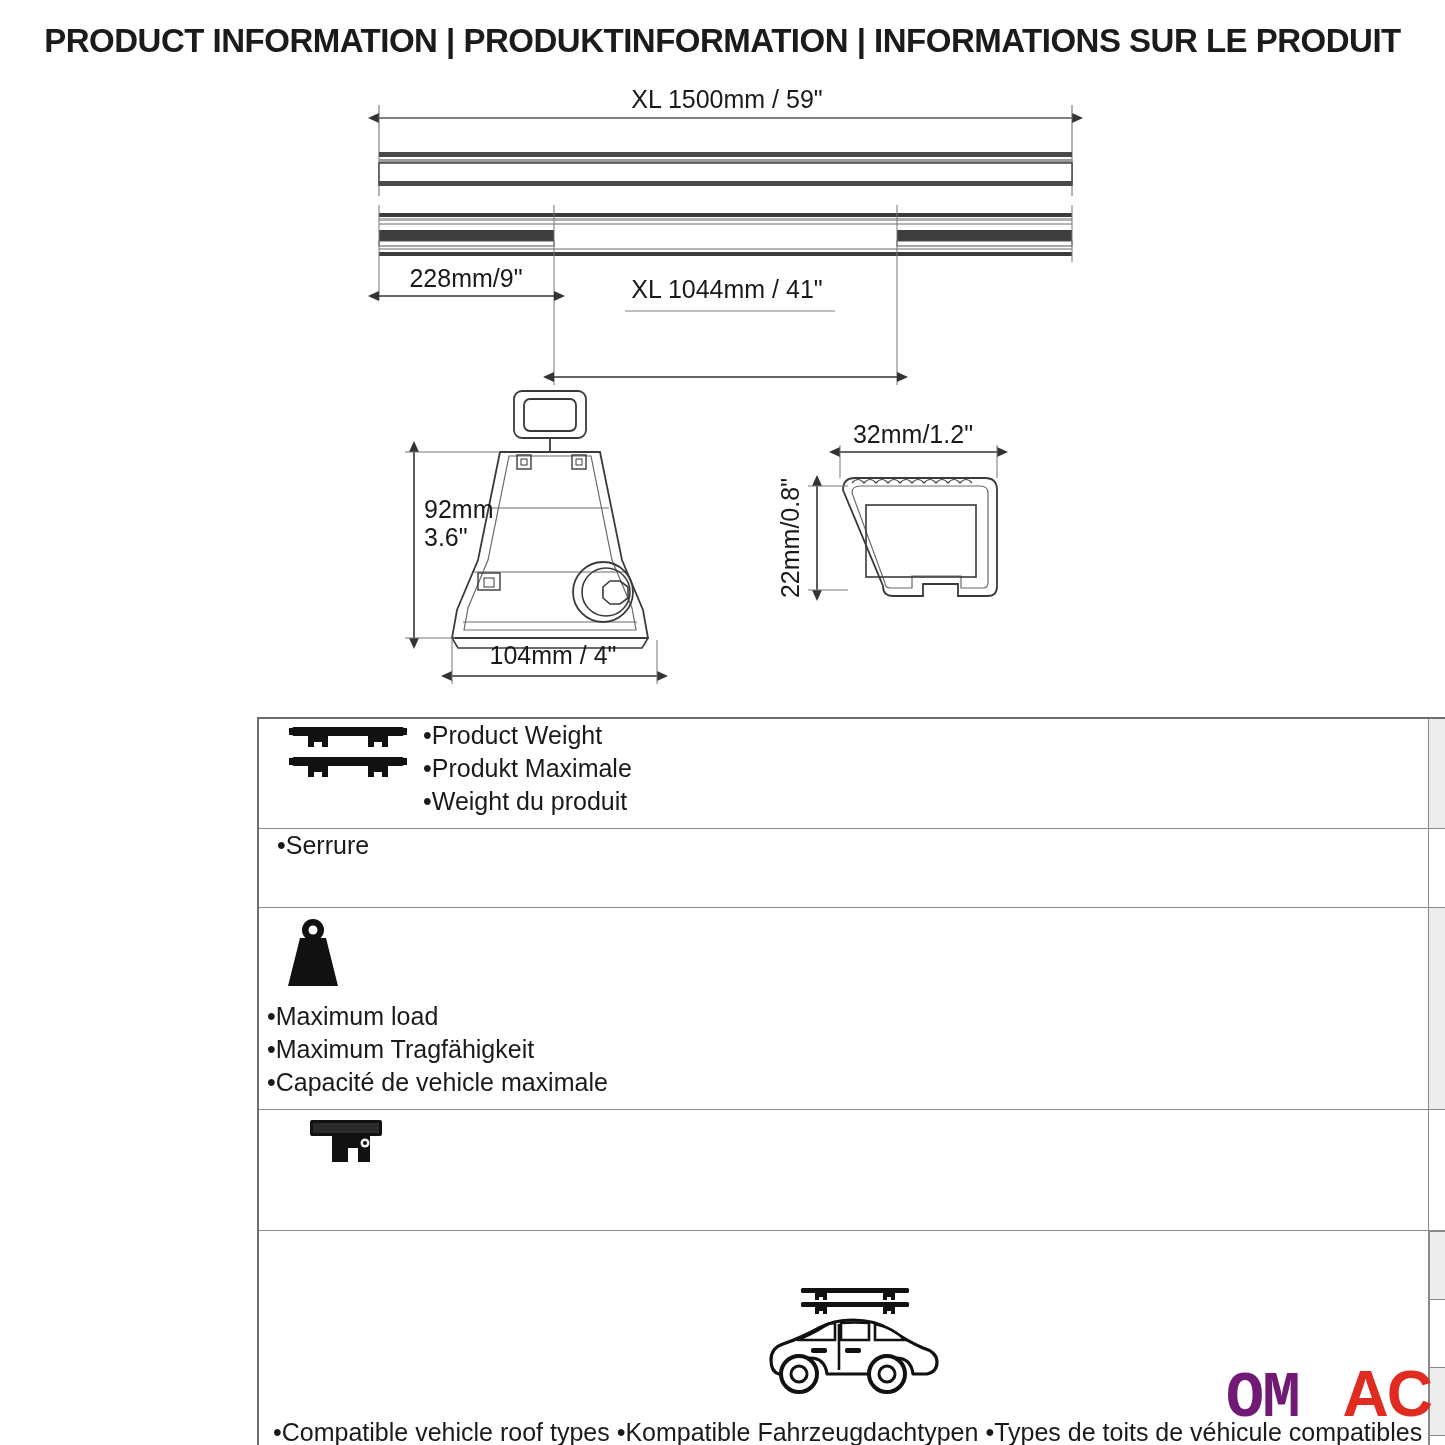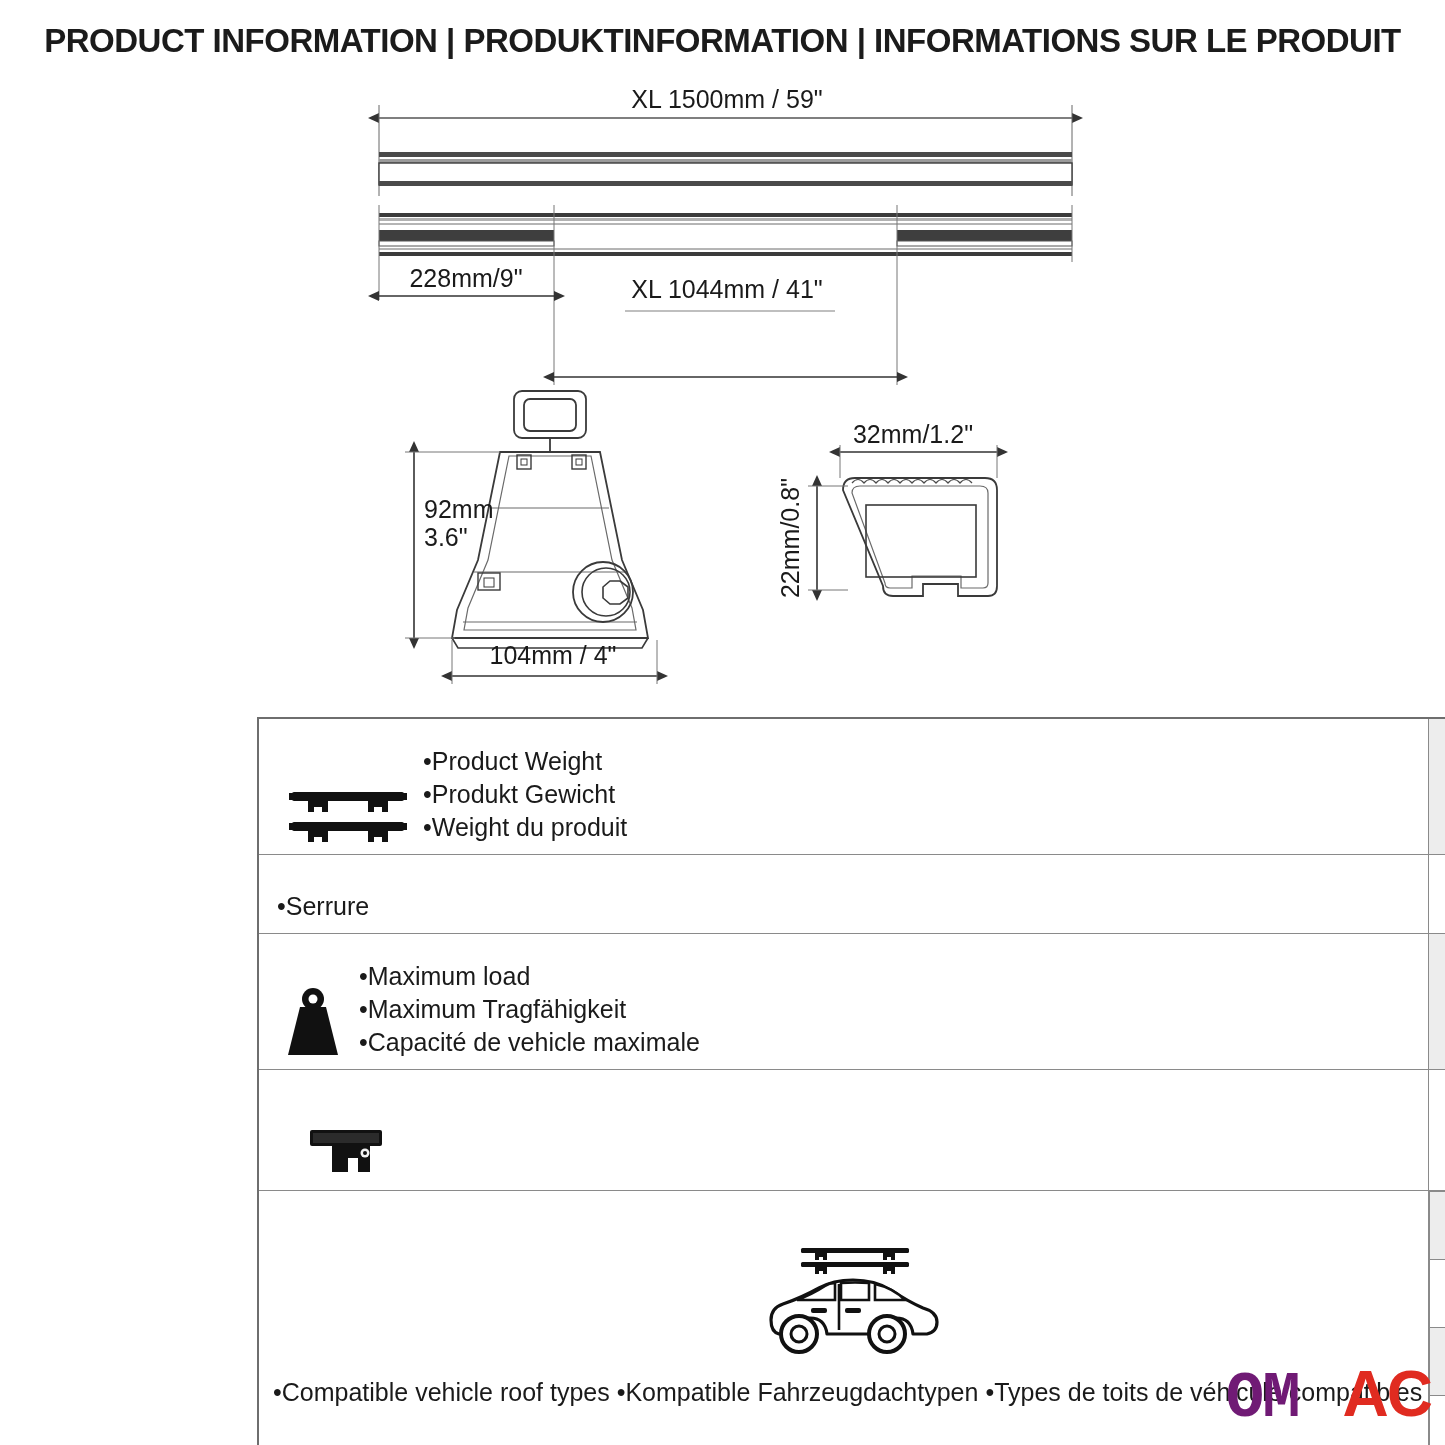--- a/index.html
+++ b/index.html
@@ -39,22 +39,22 @@
   .spec-table td {
     border: 1.5px solid #8a8a8a;
     vertical-align: middle;
     padding: 0;
   }
   .cell-label { width: 436px; position: relative; }
   .cell-value { background: #fff; }
   .shaded { background: #ededed; }
 
   .label-wrap {
-    display: flex; align-items: flex-end;
-    padding: 26px 6px 10px 14px;
+    display: flex; align-items: flex-start;
+    padding: 0 6px 10px 14px;
     min-height: 64px;
   }
   .label-icon {
     width: 150px; flex: 0 0 150px;
     display: flex; align-items: center; justify-content: center;
   }
   .label-lines {
     font-size: 25px; line-height: 1.32; color: #1a1a1a;
     white-space: nowrap;
   }
@@ -240,21 +240,21 @@
                 <path d="M80,17 h20 v11 h-6 v-5 h-8 v5 h-6 z" fill="#111"></path>
                 <rect x="4" y="38" width="112" height="9" rx="2" fill="#111"></rect>
                 <rect x="1" y="39" width="5" height="7" fill="#111"></rect>
                 <rect x="114" y="39" width="5" height="7" fill="#111"></rect>
                 <path d="M20,47 h20 v11 h-6 v-5 h-8 v5 h-6 z" fill="#111"></path>
                 <path d="M80,47 h20 v11 h-6 v-5 h-8 v5 h-6 z" fill="#111"></path>
               </svg>
             </div>
             <div class="label-lines">
               <span class="ln">•Product Weight</span>
-              <span class="ln">•Produkt Gewicht</span>
+              <span class="ln">•Produkt Maximale</span>
               <span class="ln">•Weight du produit</span>
             </div>
           </div>
         </td>
         <td class="cell-value shaded">
           <div class="value-text">4,1kg / 9lbs</div>
         </td>
       </tr>
 
       <tr>
@@ -265,21 +265,21 @@
             </div>
           </div>
         </td>
         <td class="cell-value">
           <div class="value-text">Steel</div>
         </td>
       </tr>
 
       <tr>
         <td class="cell-label">
-          <div class="label-wrap" style="padding-left:8px;">
+          <div class="label-wrap" style="padding-left:8px;flex-direction:column;">
             <div class="label-icon" style="width:92px;flex:0 0 92px;">
               <svg width="70" height="72" viewBox="0 0 70 72">
                 <circle cx="35" cy="12" r="11" fill="#111"></circle>
                 <circle cx="35" cy="12" r="4.5" fill="#fff"></circle>
                 <path d="M22,20 h26 l12,48 h-50 z" fill="#111"></path>
               </svg>
             </div>
             <div class="label-lines">
               <span class="ln">•Maximum load</span>
               <span class="ln">•Maximum Tragfähigkeit</span>

